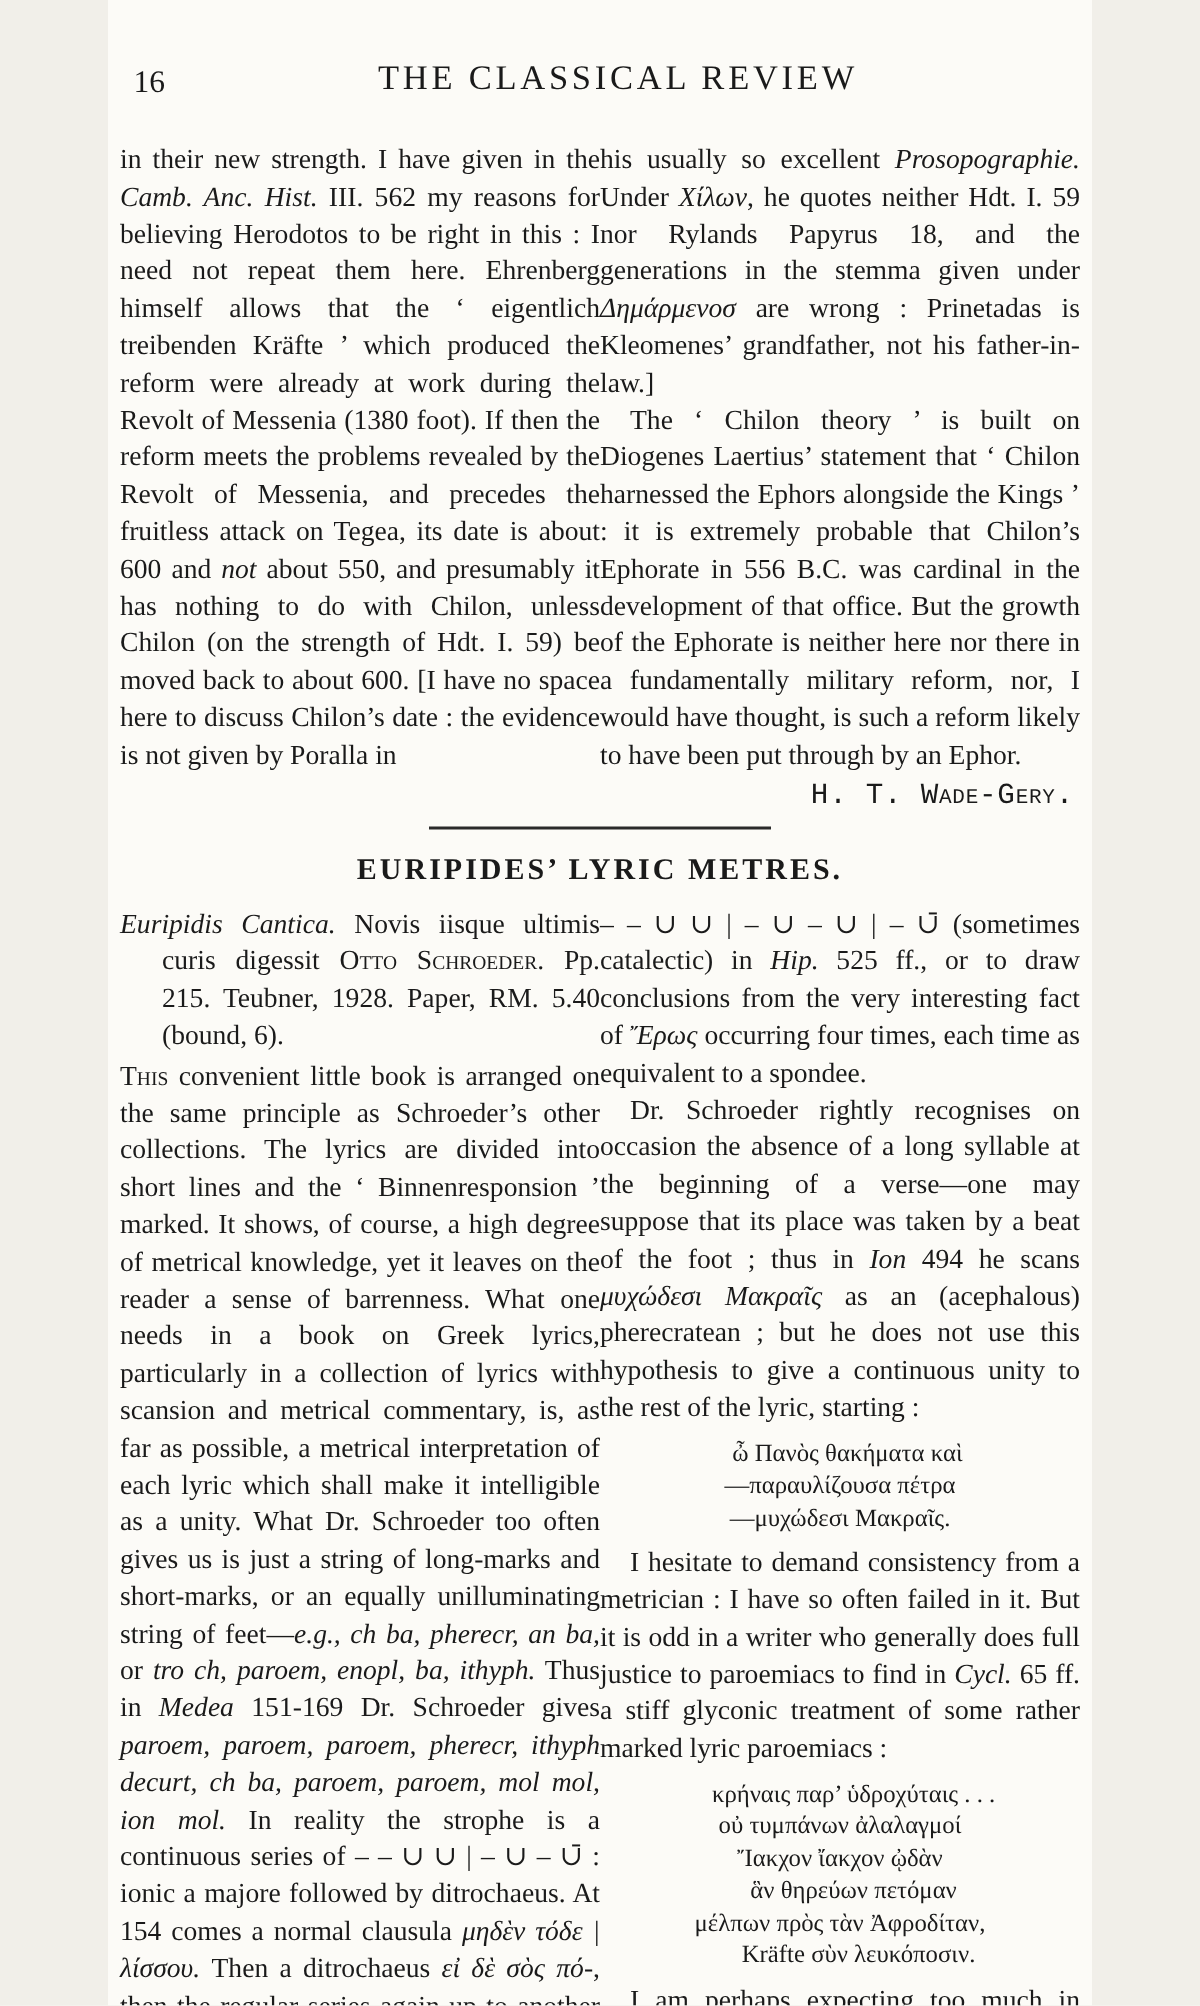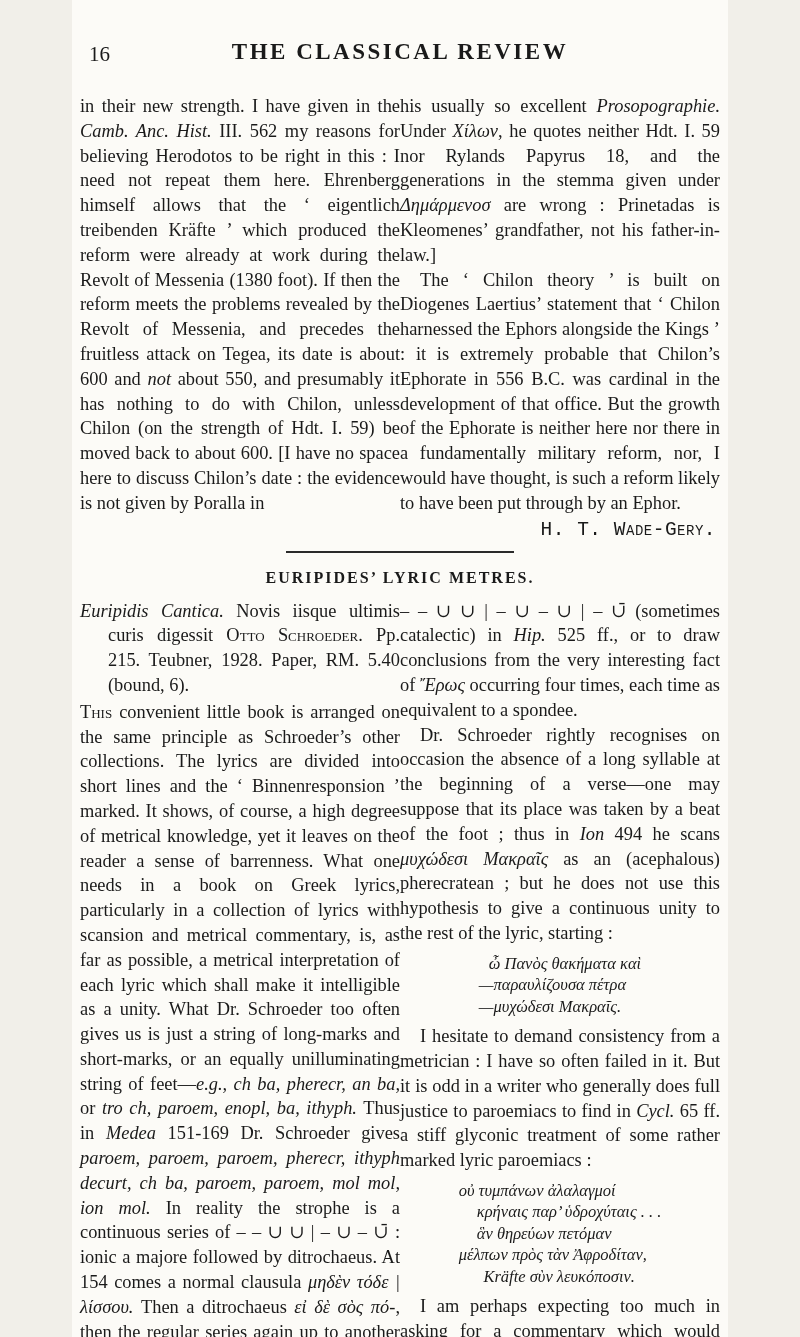--- a/index.html
+++ b/index.html
@@ -15,25 +15,25 @@
   }
   .pagenum {
     position: absolute;
     top: 42px;
     left: 17px;
     font-size: 21px;
   }
   .jtitle {
     position: absolute;
     top: 39px;
-    left: 0;
+    left: 12px;
     width: 100%;
     text-align: center;
     font-size: 23px;
-    font-weight: bold;
+    font-weight: normal;
     letter-spacing: 2.5px;
   }
   .content {
     position: absolute;
     top: 94px;
     left: 8px;
     right: 8px;
   }
   .cols { display: flex; }
   .col { flex: 1 1 0; min-width: 0; }
@@ -62,33 +62,33 @@
     font-family: Liberation Mono, monospace;
   }
   .divider {
     width: 228px;
     border-top: 2px solid #2a2a2a;
     margin: 10px auto 0;
   }
   .a2head {
     margin: 16px 0 12px;
     text-align: center;
-    font-size: 16px;
+    font-size: 20px;
     font-weight: bold;
     letter-spacing: 2px;
   }
   .verse {
     display: flex;
     justify-content: center;
     margin: 7px 0;
   }
   .verse-inner {
     font-size: 16.5px;
     line-height: 21.5px;
-    font-style: italic;
+    text-align: center;
   }
   .vline { white-space: pre; }
 </style>
 </head>
 <body>
 
 <div class="page">
   <div class="pagenum">16</div>
   <div class="jtitle">THE CLASSICAL REVIEW</div>
 
@@ -123,22 +123,23 @@
           <div class="verse">
               <div class="verse-inner">
                 <div class="vline" style="padding-left: 0.6em;">ὦ Πανὸς θακήματα καὶ</div>
                 <div class="vline" style="padding-left: 0em;">—παραυλίζουσα πέτρα</div>
                 <div class="vline" style="padding-left: 0em;">—μυχώδεσι Μακραῖς.</div>
               </div>
             </div>
           <p class="indent"><span>I hesitate to demand consistency from a metrician :  I have so often failed in it.  But it is odd in a writer who generally does full justice to paroemiacs to find in </span><span class="i">Cycl.</span><span> 65 ff. a stiff glyconic treatment of some rather marked lyric paroemiacs :</span></p>
           <div class="verse">
               <div class="verse-inner">
+                <div class="vline" style="padding-left: 1.1em;">κρήναις παρ’ ὑδροχύταις . . .</div>
                 <div class="vline" style="padding-left: 0em;">οὐ τυμπάνων ἀλαλαγμοί</div>
-                <div class="vline" style="padding-left: 1.1em;">κρήναις παρ’ ὑδροχύταις . . .</div>
+                <div class="vline" style="padding-left: 0em;">Ἴακχον ἴακχον ᾠδὰν</div>
                 <div class="vline" style="padding-left: 1.1em;">ἃν θηρεύων πετόμαν</div>
                 <div class="vline" style="padding-left: 0em;">μέλπων πρὸς τὰν Ἀφροδίταν,</div>
                 <div class="vline" style="padding-left: 1.5em;">Kräfte σὺν λευκόποσιν.</div>
               </div>
             </div>
           <p class="indent"><span>I am perhaps expecting too much in asking for a commentary which would discover and explain the underlying</span></p>
         </div>
       </div>
     </section>
 

